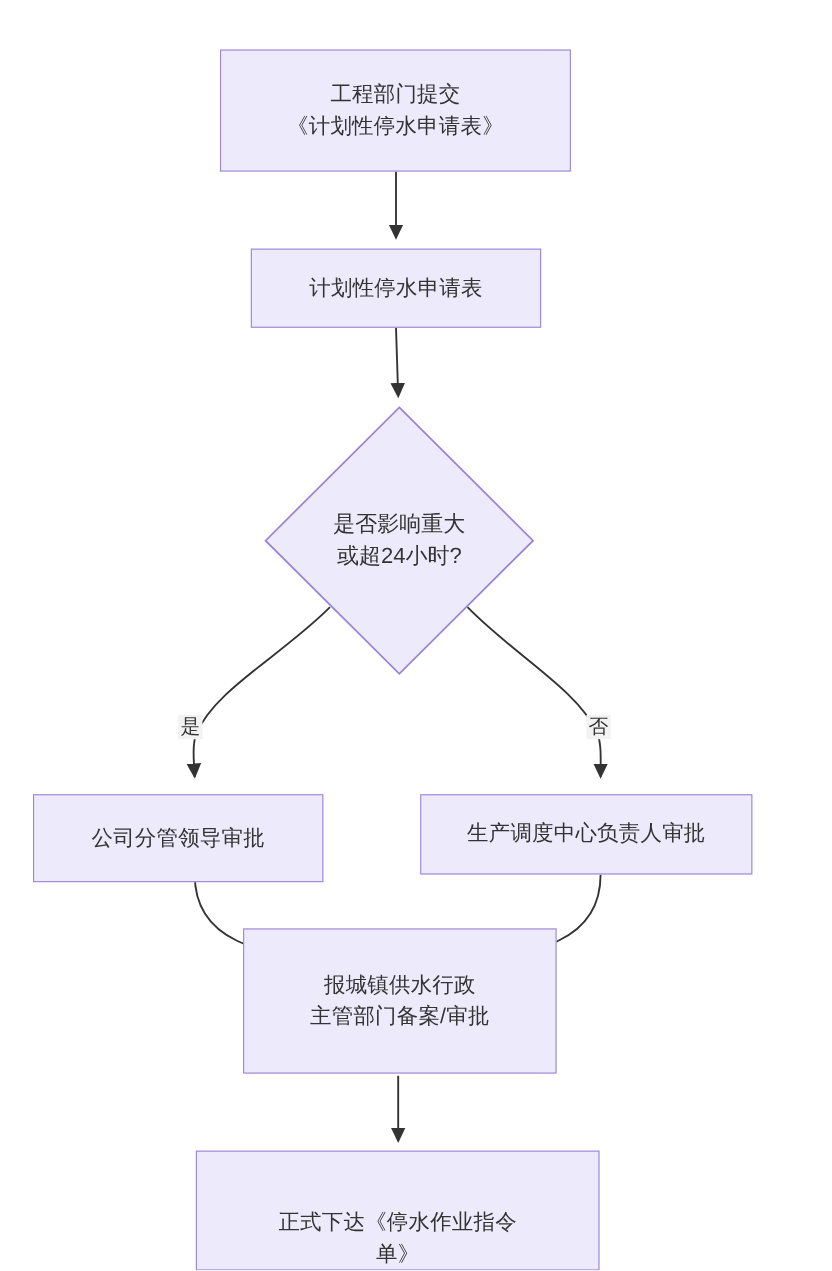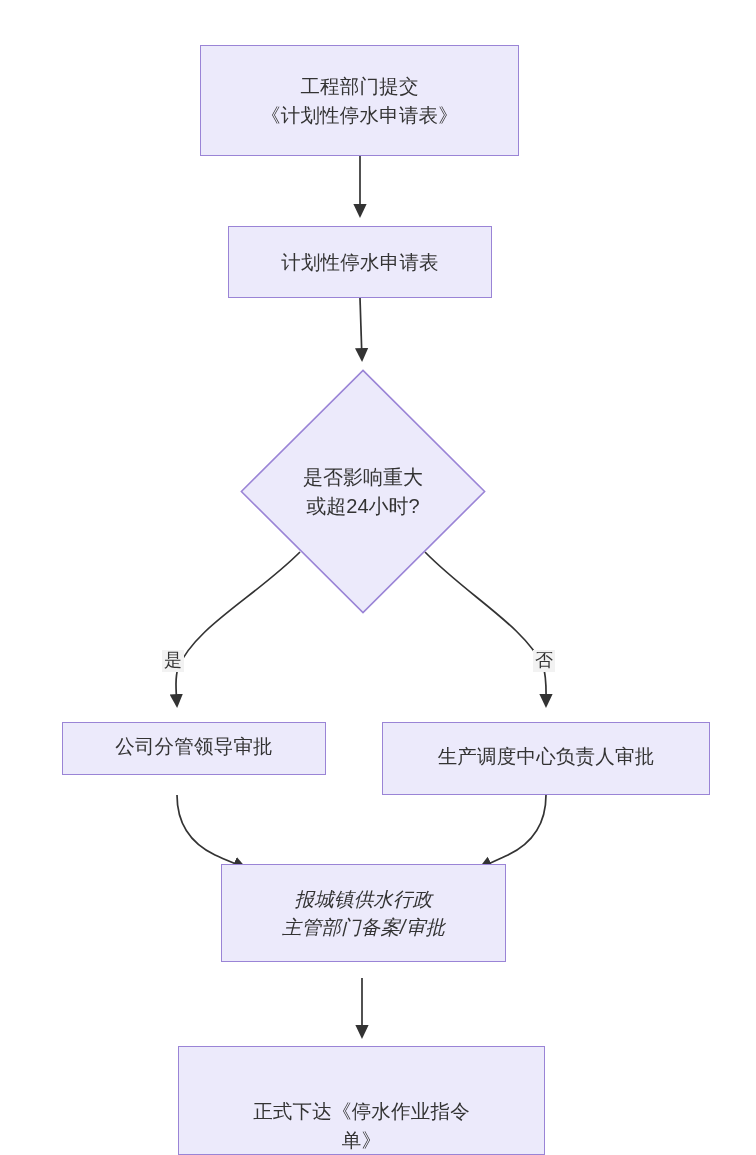--- a/index.html
+++ b/index.html
@@ -115,29 +115,29 @@
   </div>
 
   <div class="diamond-wrap" style="left:240px; top:369px; width:246px; height:245px;">
     <svg class="diamond-shape" width="246" height="245" viewBox="0 0 246 245" xmlns="http://www.w3.org/2000/svg">
       <polygon points="123,1.4 244.6,122.5 123,243.6 1.4,122.5" fill="#ECEAFB" stroke="#9A84D6" stroke-width="1.6"></polygon>
     </svg>
     <div class="diamond-label">是否影响重大
 或超24小时?</div>
   </div>
 
-  <div class="node" style="left:62px; top:722px; width:264px; height:53px;font-family:Liberation Mono, monospace;">
+  <div class="node" style="left:30px; top:722px; width:264px; height:80px;">
     <span>公司分管领导审批</span>
   </div>
 
-  <div class="node" style="left:382px; top:722px; width:328px; height:73px;font-family:Liberation Mono, monospace;">
+  <div class="node" style="left:382px; top:722px; width:302px; height:73px;">
     <span>生产调度中心负责人审批</span>
   </div>
 
-  <div class="node" style="left:221px; top:864px; width:285px; height:98px;font-style:italic;">
+  <div class="node" style="left:221px; top:844px; width:285px; height:132px;">
     <span>报城镇供水行政
 主管部门备案/审批</span>
   </div>
 
   <div class="node" style="left:178px; top:1046px; width:367px; height:109px;align-items:flex-end;">
     <span>正式下达《停水作业指令
 单》</span>
   </div>
 
   <div class="edge-label" style="left:162px; top:650px;">是</div>

